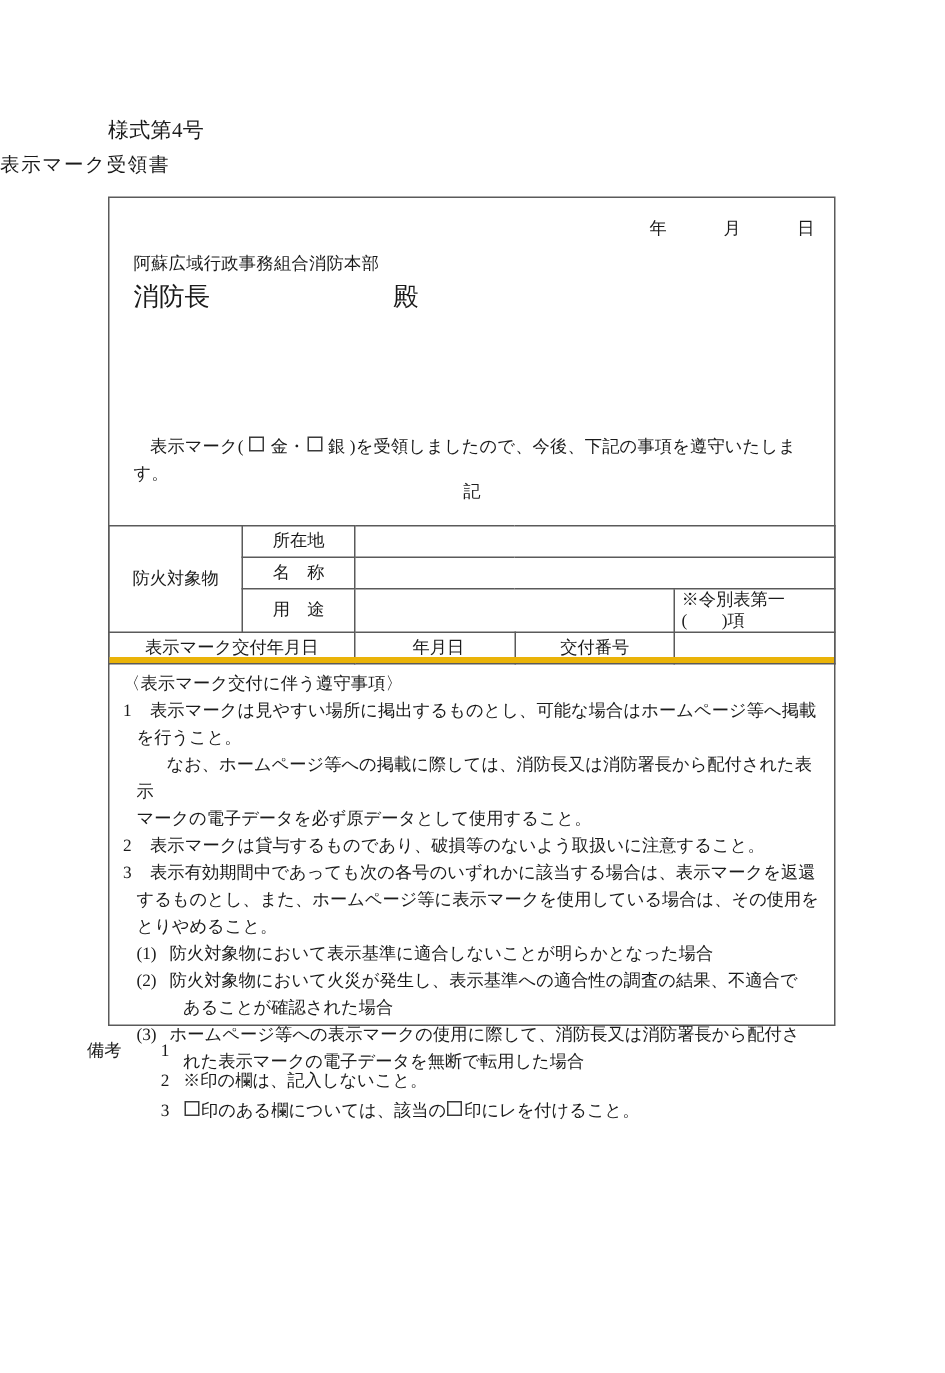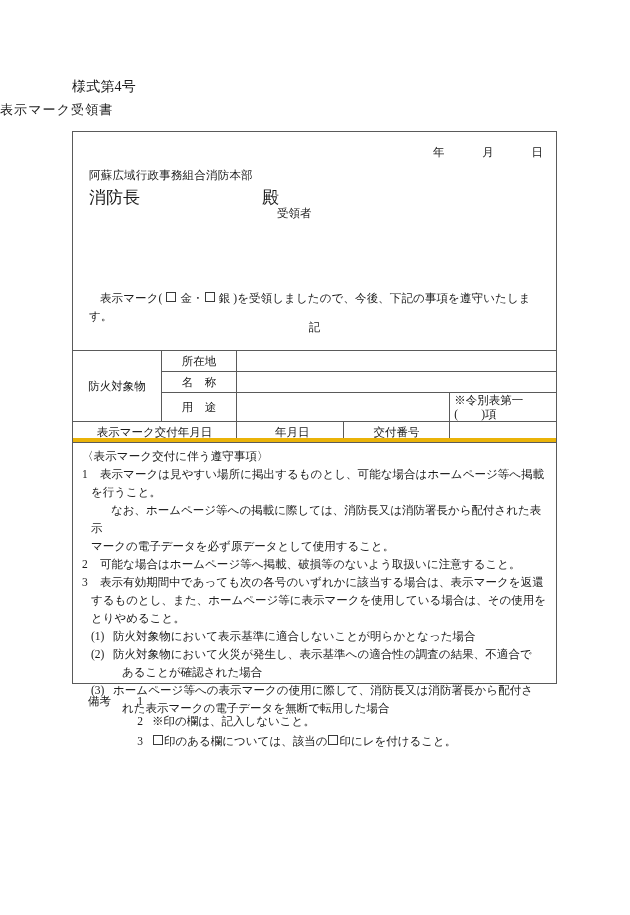--- a/index.html
+++ b/index.html
@@ -187,21 +187,21 @@
     padding-left: 40px;
   }
   .note-indent-para {
     text-indent: 20px;
     padding-left: 9px;
   }
 
   
   .remarks {
     position: absolute;
-    left: 88px;
+    left: 58px;
     top: 691px;
     width: 490px;
     font-size: 11.5px;
     line-height: 20px;
   }
   .remarks-row {
     display: flex;
     align-items: flex-start;
   }
   .remarks-label {
@@ -241,21 +241,20 @@
     </div>
 
     <div class="org-name">阿蘇広域行政事務組合消防本部</div>
 
     <div class="chief-line">
       <span>消防長</span>
       <span>殿</span>
     </div>
 
     <div class="recipient-block">
-      <div class="recipient-label">受領者</div>
     </div>
 
     <div class="statement">
       <span>表示マーク(</span>
       <span class="cbox"></span>
       <span>金</span><span>・</span><span class="cbox"></span>
       <span>銀</span>
       <span>)を受領しましたので、今後、下記の事項を遵守いたします。</span>
     </div>
 
@@ -298,21 +297,21 @@
       <div class="note-item">
         <div class="note-num">1</div>
         <div class="note-body">表示マークは見やすい場所に掲出するものとし、可能な場合はホームページ等へ掲載</div>
       </div>
       <div class="note-cont">を行うこと。</div>
       <div class="note-indent-para">なお、ホームページ等への掲載に際しては、消防長又は消防署長から配付された表示</div>
       <div class="note-cont">マークの電子データを必ず原データとして使用すること。</div>
 
       <div class="note-item">
         <div class="note-num">2</div>
-        <div class="note-body">可能な場合はホームページ等へ掲載、破損等のないよう取扱いに注意すること。</div>
+        <div class="note-body">表示マークは貸与するものであり、破損等のないよう取扱いに注意すること。</div>
       </div>
 
       <div class="note-item">
         <div class="note-num">3</div>
         <div class="note-body">表示有効期間中であっても次の各号のいずれかに該当する場合は、表示マークを返還</div>
       </div>
       <div class="note-cont">するものとし、また、ホームページ等に表示マークを使用している場合は、その使用を</div>
       <div class="note-cont">とりやめること。</div>
 
       <div class="note-item">

